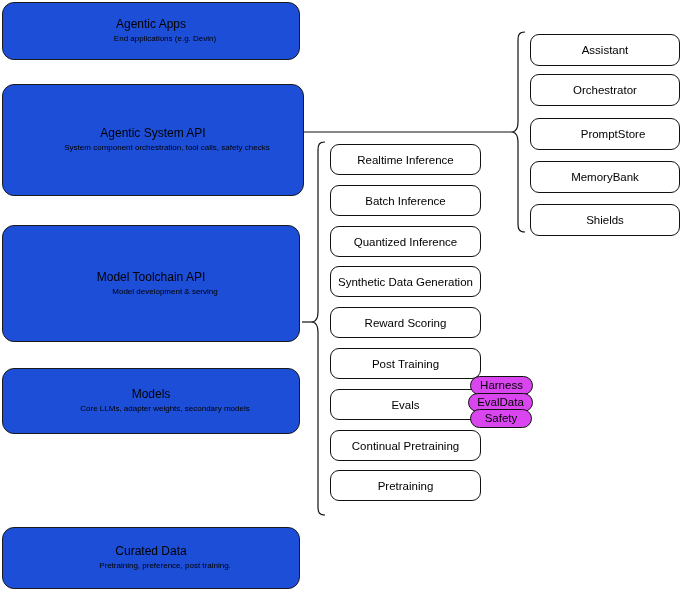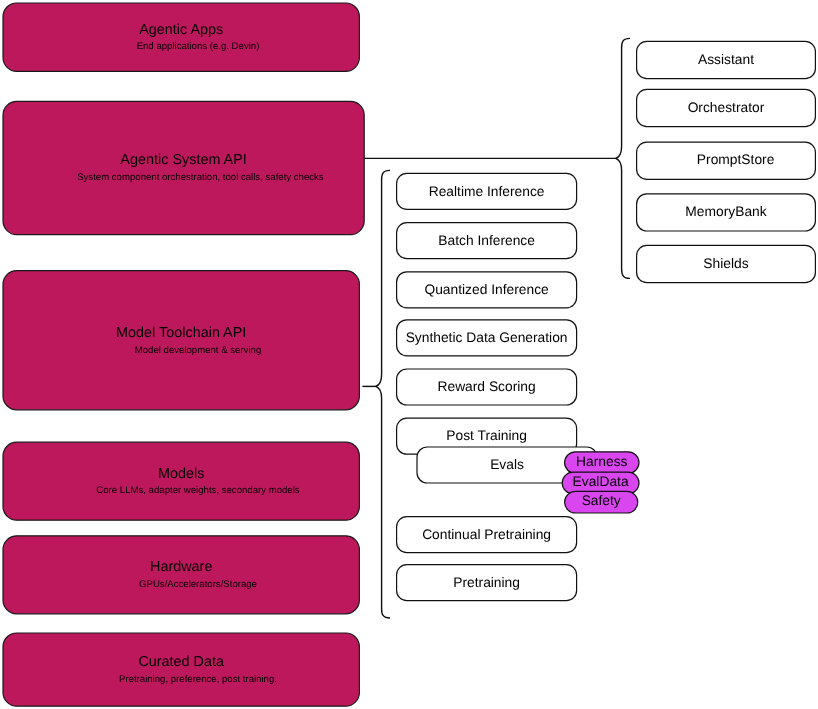--- a/index.html
+++ b/index.html
@@ -19,21 +19,21 @@
     position: absolute;
     left: 0; top: 0;
     width: 682px;
     height: 591px;
   }
   .box {
     position: absolute;
     box-sizing: border-box;
     border: 1.2px solid #1a1a1a;
     border-radius: 12px;
-    background: #be185d;
+    background: #1d4ed8;
     display: flex;
     flex-direction: column;
     align-items: center;
     justify-content: center;
     text-align: center;
   }
   .box .title {
     font-size: 12px;
     line-height: 15px;
     color: #000;
@@ -128,24 +128,20 @@
   <div class="box" style="left:2px; top:225px; width:298px; height:117px;">
     <div class="title">Model Toolchain API</div>
     <div class="subtitle">Model development &amp; serving</div>
   </div>
 
   <div class="box" style="left:2px; top:368px; width:298px; height:66px;">
     <div class="title">Models</div>
     <div class="subtitle">Core LLMs, adapter weights, secondary models</div>
   </div>
 
-  <div class="box" style="left:2px; top:446px; width:298px; height:66px;">
-    <div class="title">Hardware</div>
-    <div class="subtitle">GPUs/Accelerators/Storage</div>
-  </div>
 
   <div class="box" style="left:2px; top:527px; width:298px; height:62px;">
     <div class="title">Curated Data</div>
     <div class="subtitle">Pretraining, preference, post training.</div>
   </div>
 
   <div class="stack-box" style="left:530px; top:34px; width:150px; height:32px;text-align:center;">
     <span>Assistant</span>
   </div>
   <div class="stack-box" style="left:530px; top:74px; width:150px; height:32px;">
@@ -172,21 +168,21 @@
   </div>
   <div class="stack-box" style="left:330px; top:266px; width:151px; height:31px;">
     <span>Synthetic Data Generation</span>
   </div>
   <div class="stack-box" style="left:330px; top:307px; width:151px; height:31px;">
     <span>Reward Scoring</span>
   </div>
   <div class="stack-box" style="left:330px; top:348px; width:151px; height:31px;">
     <span>Post Training</span>
   </div>
-  <div class="stack-box" style="left:330px; top:372px; width:151px; height:31px;margin-left:17px;">
+  <div class="stack-box" style="left:330px; top:389px; width:151px; height:31px;">
     <span>Evals</span>
   </div>
   <div class="stack-box" style="left:330px; top:430px; width:151px; height:31px;">
     <span>Continual Pretraining</span>
   </div>
   <div class="stack-box" style="left:330px; top:470px; width:151px; height:31px;">
     <span>Pretraining</span>
   </div>
 
   <div class="pill" style="left:470px; top:376px; width:63px; height:19px;">

